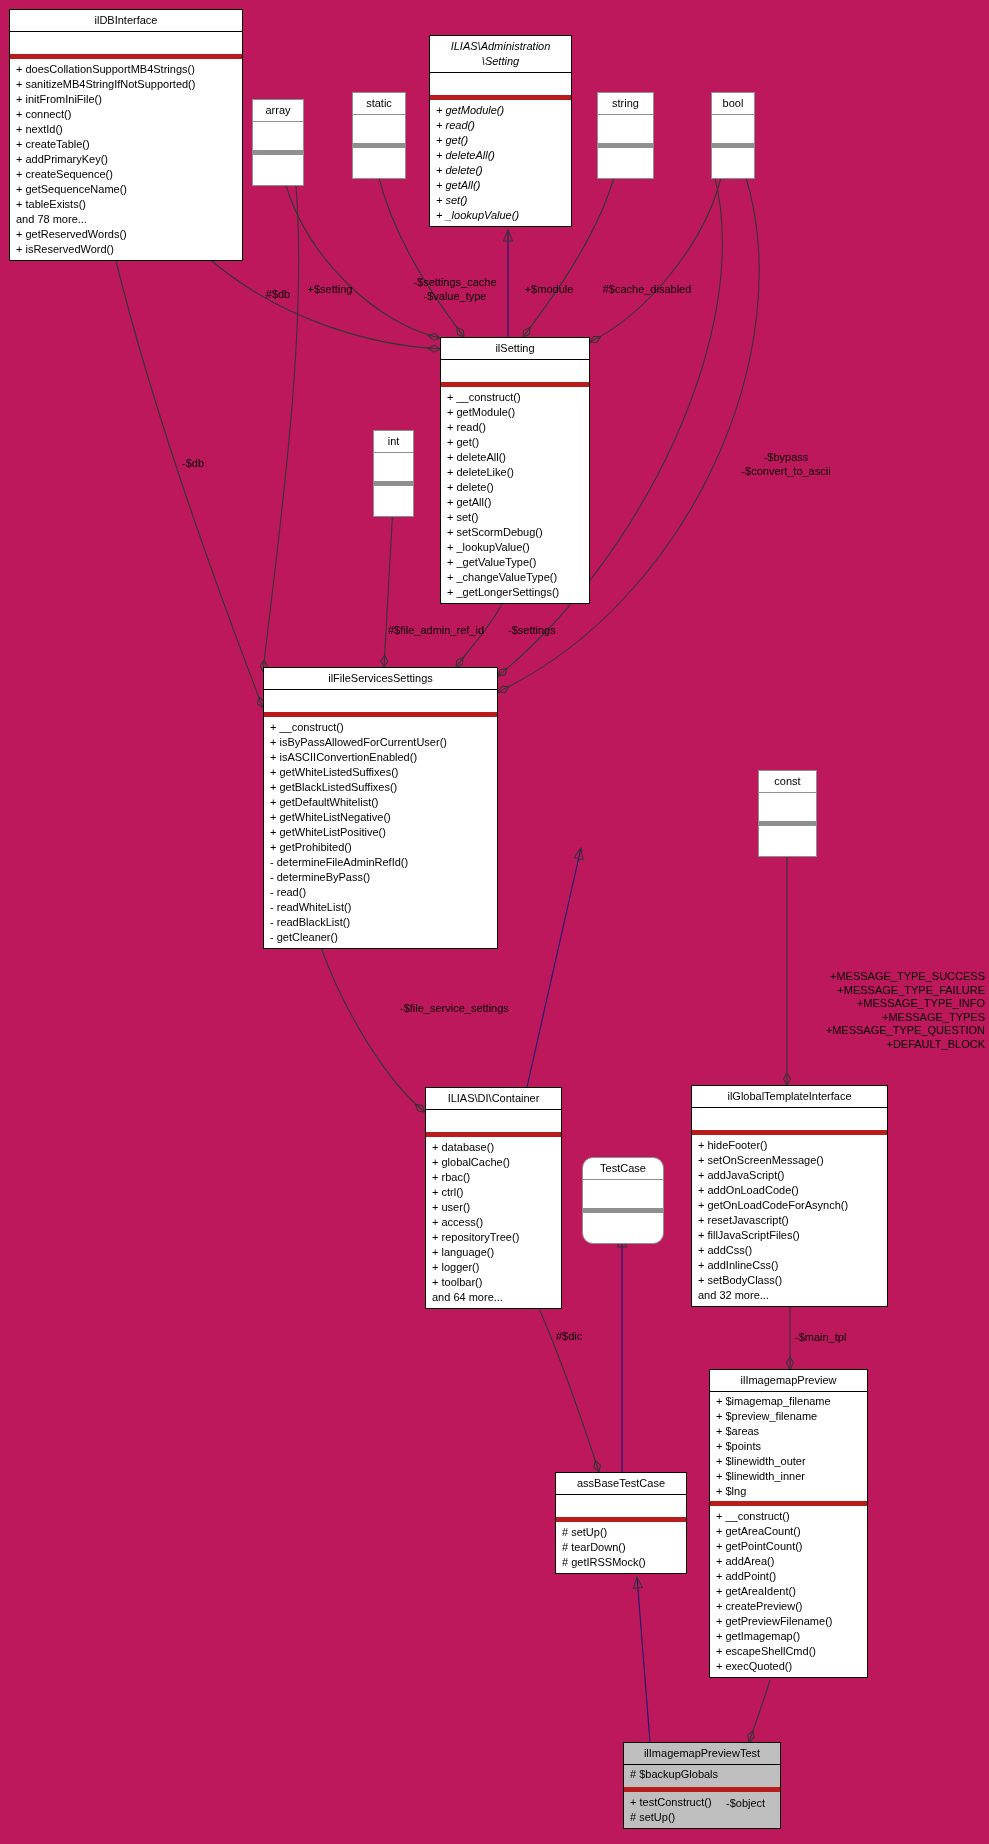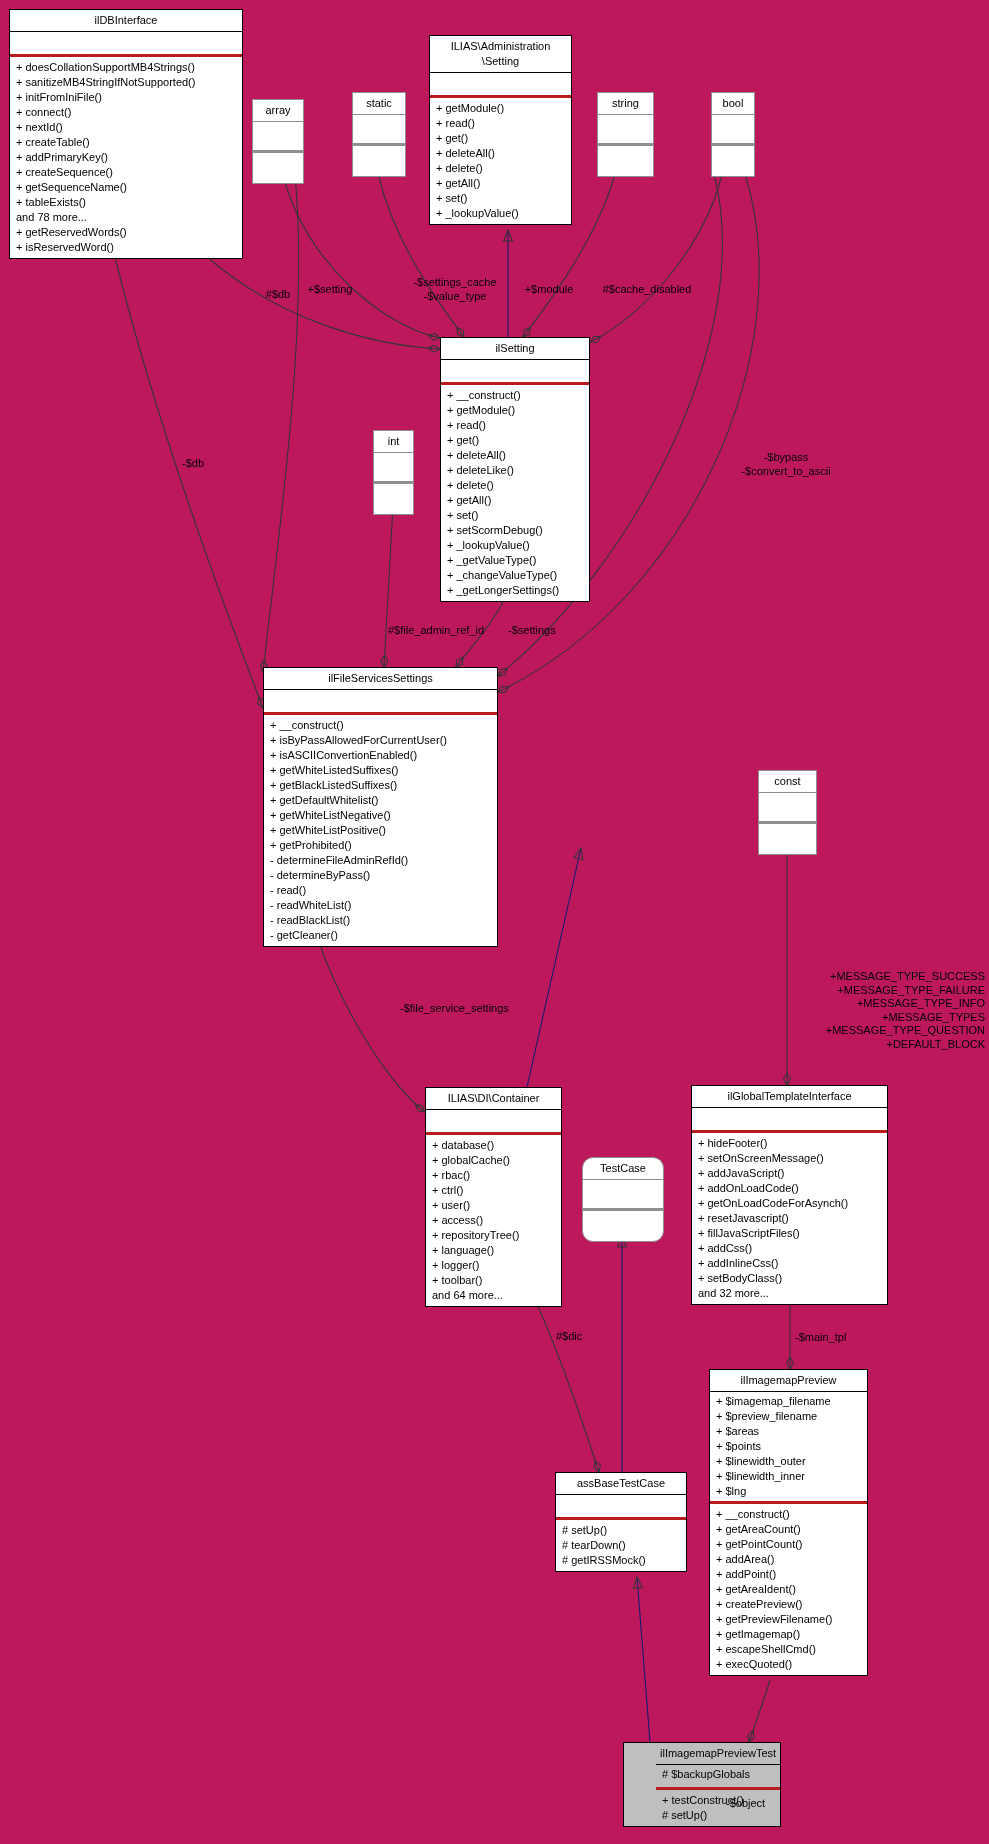--- a/index.html
+++ b/index.html
@@ -5,24 +5,24 @@
   html,body{margin:0;padding:0;background:#ffffff;}
   .canvas{position:relative;width:989px;height:1844px;background:#be185d;
           font-family:"Liberation Sans","DejaVu Sans",sans-serif;overflow:hidden;}
   svg.edges{position:absolute;left:0;top:0;z-index:1;}
   svg.edges path{fill:none;stroke:#353535;stroke-width:1.1px;}
   svg.edges path.inh{stroke:#191970;}
   .uml-node{position:absolute;z-index:2;background:#ffffff;border:1px solid #000;
             box-sizing:border-box;}
   .uml-node.muted{border-color:#8f8f8f;}
   .uml-node.muted .uml-title,.uml-node.muted .uml-attrs{border-color:#8f8f8f;}
-  .uml-node.highlight{background:#bfbfbf;padding-left:32px;}
+  .uml-node.highlight{background:#bfbfbf;}
   .uml-title{border-bottom:1px solid #000;text-align:center;padding:3px 4px;
              font-size:11px;line-height:15px;white-space:pre-line;}
-  .uml-attrs{border-bottom:3px solid #b91c1c;min-height:18px;padding:2px 6px;}
+  .uml-attrs{border-bottom:5px solid #b91c1c;min-height:18px;padding:2px 6px;}
   .uml-methods{min-height:10px;padding:3px 6px;}
   .uml-node.small .uml-attrs{min-height:24px;}
   .uml-node.small .uml-methods{min-height:24px;}
   .uml-attrs div,.uml-methods div{font-size:11px;line-height:15px;white-space:pre;}
   .edge-label{position:absolute;z-index:3;font-size:11px;line-height:13.5px;
               color:#000;white-space:pre-line;}
   .edge-label.c{transform:translateX(-50%);text-align:center;}
   .edge-label.r{transform:translateX(-100%);text-align:right;}
 </style>
 </head>
@@ -71,21 +71,21 @@
         <div>+ createTable()</div>
         <div>+ addPrimaryKey()</div>
         <div>+ createSequence()</div>
         <div>+ getSequenceName()</div>
         <div>+ tableExists()</div>
         <div>and 78 more...</div>
         <div>+ getReservedWords()</div>
         <div>+ isReservedWord()</div>
       </div>
     </div>
-    <div class="uml-node" style="left: 429px; top: 35px; width: 143px;">
+    <div class="uml-node" style="left: 429px; top: 35px; width: 143px; font-style: italic;">
       <div class="uml-title">ILIAS\Administration
 \Setting</div>
       <div class="uml-attrs"></div>
       <div class="uml-methods">
         <div>+ getModule()</div>
         <div>+ read()</div>
         <div>+ get()</div>
         <div>+ deleteAll()</div>
         <div>+ delete()</div>
         <div>+ getAll()</div>

